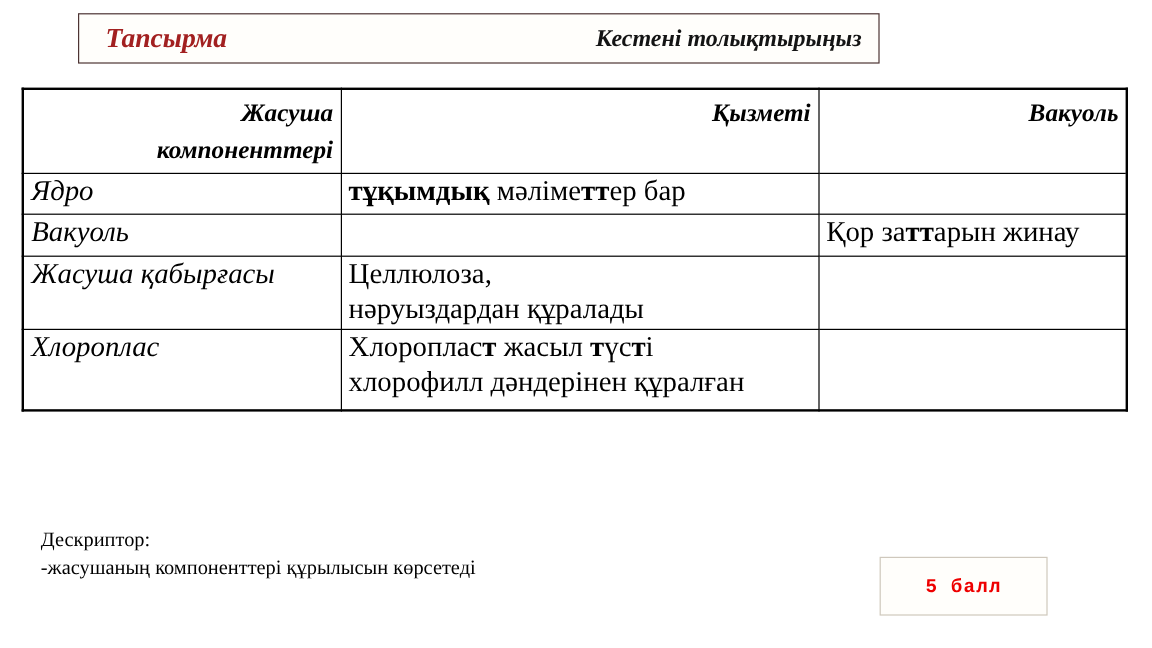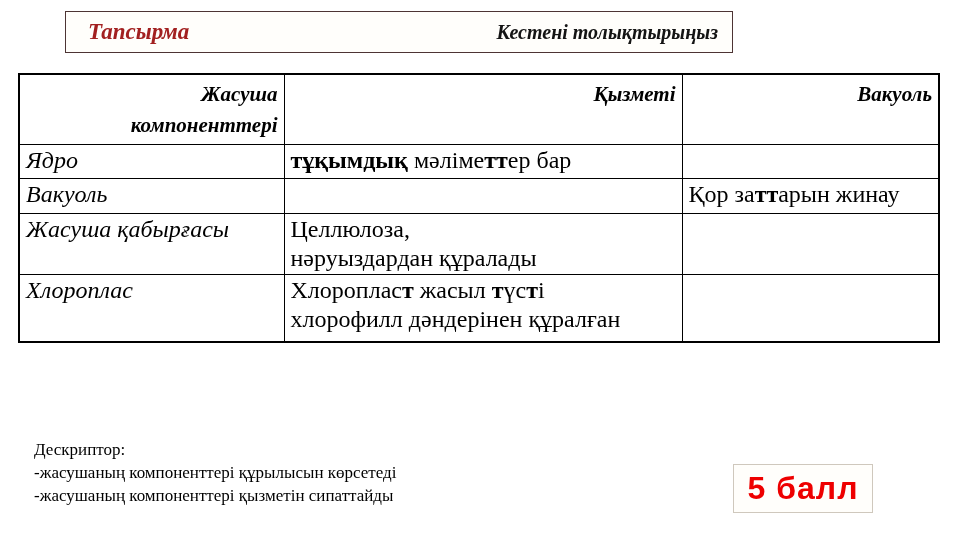--- a/index.html
+++ b/index.html
@@ -30,22 +30,22 @@
 
   
   .descriptor{position:absolute;left:34px;top:438px;font-size:17px;line-height:23px;
               font-family:"Liberation Serif", serif;}
   .descriptor div{white-space:nowrap;}
 
   
   .score-box{position:absolute;left:733px;top:464px;width:140px;height:49px;
              box-sizing:border-box;border:1px solid #cfc8bd;background:#fffefb;
              display:flex;align-items:center;justify-content:center;}
-  .score-label{font-family:Liberation Sans, sans-serif;font-weight:bold;
-               font-size:32px;letter-spacing:1px;}
+  .score-label{font-family:Liberation Mono, monospace;font-weight:bold;
+               font-size:16px;letter-spacing:1px;}
 </style>
 </head>
 <body>
 
 <div class="slide" style="background: rgb(255, 255, 255);">
 
   <div class="title-box">
     <span class="title-label" style="color: rgb(162, 32, 32);">Тапсырма</span>
     <span class="title-task">Кестені  толықтырыңыз</span>
   </div>
@@ -85,20 +85,19 @@
             <td><span class="wrap" style="max-width: 340px;"><span>Хлороплас</span><b>т</b><span> жасыл </span><b>т</b><span>үс</span><b>т</b><span>і хлорофилл дәндерінен құралған</span></span></td>
             <td></td>
           </tr>
         </tbody>
     </table>
   </div>
 
   <div class="descriptor">
     <div>Дескриптор:</div>
   <div>-жасушаның компоненттері құрылысын көрсетеді</div>
-      <div>-жасушаның компоненттері қызметін сипаттайды</div>
     </div>
 
   <div class="score-box">
     <span class="score-label" style="color: rgb(238, 0, 0);">5 балл</span>
   </div>
 
 </div>
 
 </body></html>

